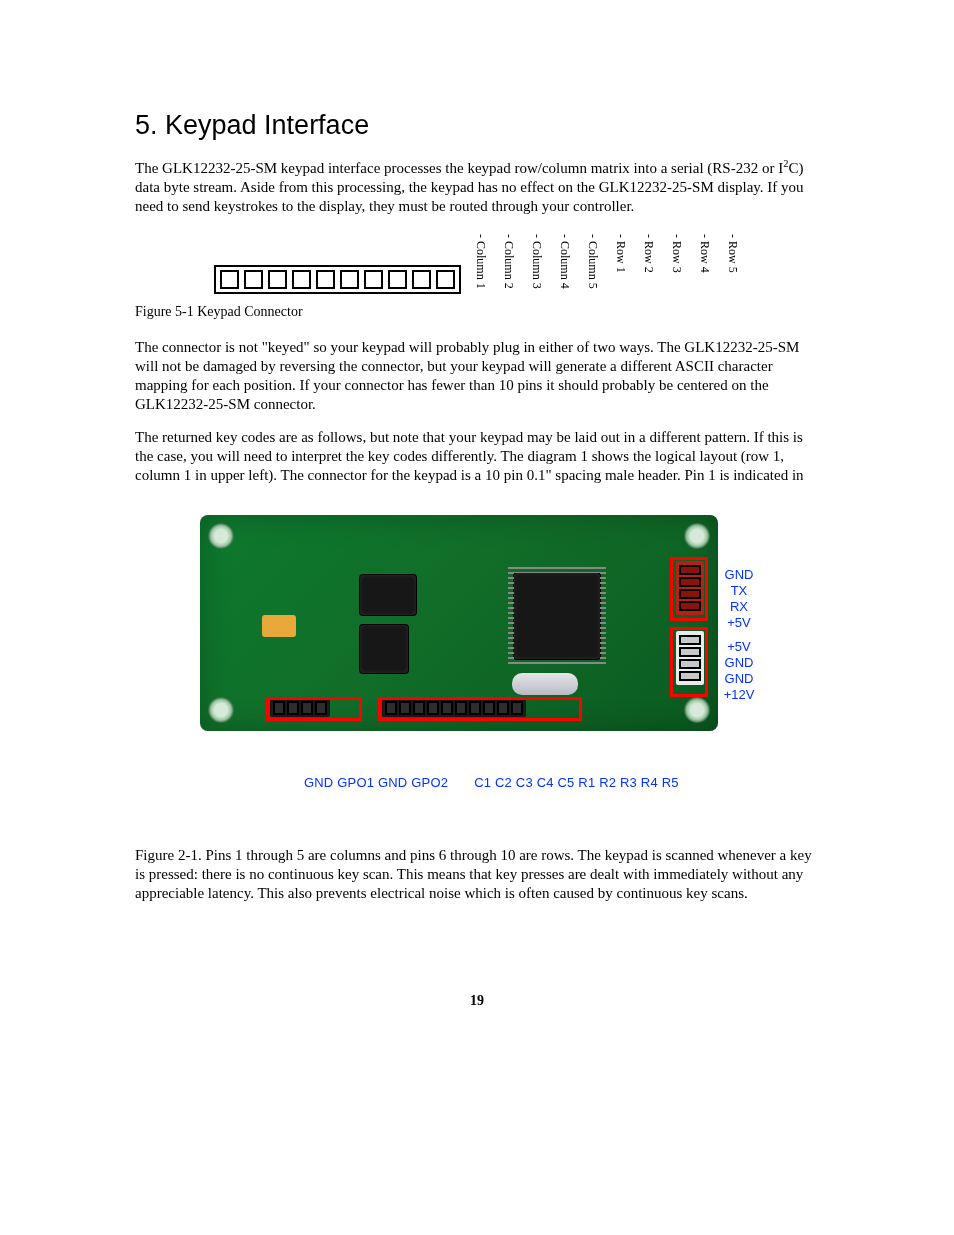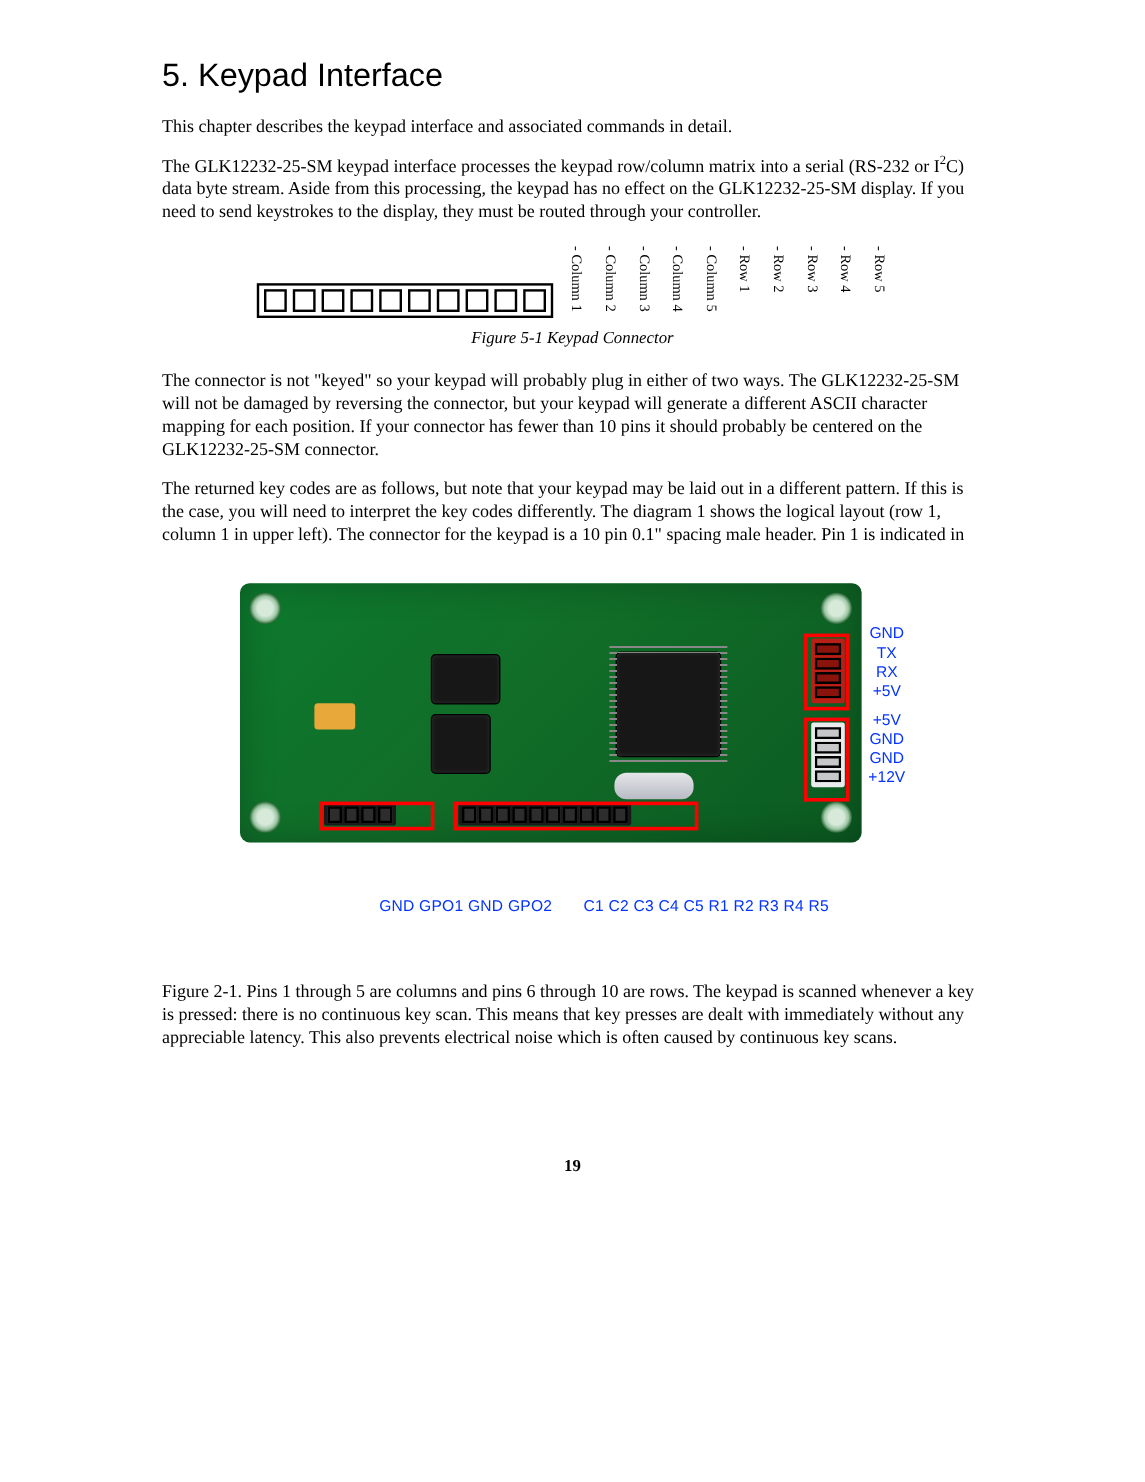--- a/index.html
+++ b/index.html
@@ -4,21 +4,21 @@
 <style>
   body {
     margin: 0;
     padding: 0;
     background: #fff;
     font-family: "Times New Roman", Times, serif;
     color: #000;
     width: 954px;
   }
   .page {
-    padding: 48px 135px 60px 135px;
+    padding: 110px 135px 60px 135px;
     box-sizing: border-box;
   }
   h1 {
     font-family: Arial, Helvetica, sans-serif;
     font-weight: 400;
     font-size: 27px;
     margin: 0 0 18px 0;
   }
   h2 {
     font-family: Arial, Helvetica, sans-serif;
@@ -26,23 +26,22 @@
     font-size: 22px;
     margin: 20px 0 8px 0;
   }
   p {
     font-size: 15px;
     line-height: 1.27;
     margin: 0 0 14px 0;
     text-align: left;
   }
   .figcap {
-    font-style: italic;
     font-size: 14px;
-    text-align: center;
+    text-align: left;
     margin: 10px 0 18px 0;
   }
   .pagenum {
     text-align: center;
     font-weight: bold;
     font-size: 14px;
     margin-top: 90px;
   }
   sup { font-size: 0.7em; vertical-align: super; line-height: 0;}
   
@@ -119,21 +118,21 @@
   .redbox.d{top:112px;right:10px;width:38px;height:70px;}
   .hdr{position:absolute;background:#1a1a1a;border-radius:2px;display:flex;padding:2px;}
   .hdr .p{width:12px;height:14px;background:#2d2d2d;margin:0 1px;box-shadow:inset 0 0 0 2px #000;}
   .hdr.a{bottom:14px;left:70px;} .hdr.b{bottom:14px;left:182px;}
   .hdr.red{top:46px;right:14px;flex-direction:column;background:#b81f17;padding:3px;}
   .hdr.red .p{width:22px;height:10px;margin:1px 0;background:#8a130c;}
   .hdr.white{top:116px;right:14px;flex-direction:column;background:#e9ebec;padding:3px;}
   .hdr.white .p{width:22px;height:10px;margin:1px 0;background:#c6c8c9;}
   .side-labels {
     margin-left: 6px;
-    margin-top: 34px;
+    margin-top: 52px;
     font-family: Arial, sans-serif;
     font-size: 13px;
     color: #0433ff;
     line-height: 16px;
   }
   .side-labels .gap { height: 8px;}
   .bottom-labels {
     font-family: Arial, sans-serif;
     color: #0433ff;
     font-size: 13px;
@@ -146,21 +145,20 @@
   .bl-wrap{display:inline-block;width:518px;text-align:left;}
   .bl-wrap span{display:inline-block;}
 </style>
 </head>
 <body>
 
 <div class="page">
 
   <h1>5. Keypad Interface</h1>
 
-  <p>This chapter describes the keypad interface and associated commands in detail.</p>
 
 
   <p>
     <span>The GLK12232-25-SM keypad interface processes the keypad row/column matrix into a serial (RS-232 or I</span><sup>2</sup><span>C) data byte stream. Aside from this processing, the keypad has no effect on the GLK12232-25-SM display. If you need to send keystrokes to the display, they must be routed through your controller.</span>
   </p>
 
 
   <div class="connector-wrap">
     <div>
       <div class="connector">
@@ -253,21 +251,21 @@
         <div>+5V</div>
         <div class="gap"></div>
         <div>+5V</div>
         <div>GND</div>
         <div>GND</div>
         <div>+12V</div>
       </div>
     </div>
     <div class="bottom-labels">
       <div class="bl-wrap">
-        <span style="margin-left:56px">GND GPO1 GND GPO2</span><span style="margin-left:26px">C1 C2 C3 C4 C5 R1 R2 R3 R4 R5</span>
+        <span style="margin-left:44px">GND GPO1 GND GPO2</span><span style="margin-left:26px">C1 C2 C3 C4 C5 R1 R2 R3 R4 R5</span>
       </div>
     </div>
   </div>
 
   <p style="margin-top:26px">Figure 2-1. Pins 1 through 5 are columns and pins 6 through 10 are rows. The keypad is scanned whenever a key is pressed: there is no continuous key scan. This means that key presses are dealt with immediately without any appreciable latency. This also prevents electrical noise which is often caused by continuous key scans.</p>
 
   <div class="pagenum">19</div>
 </div>
 
 </body></html>

